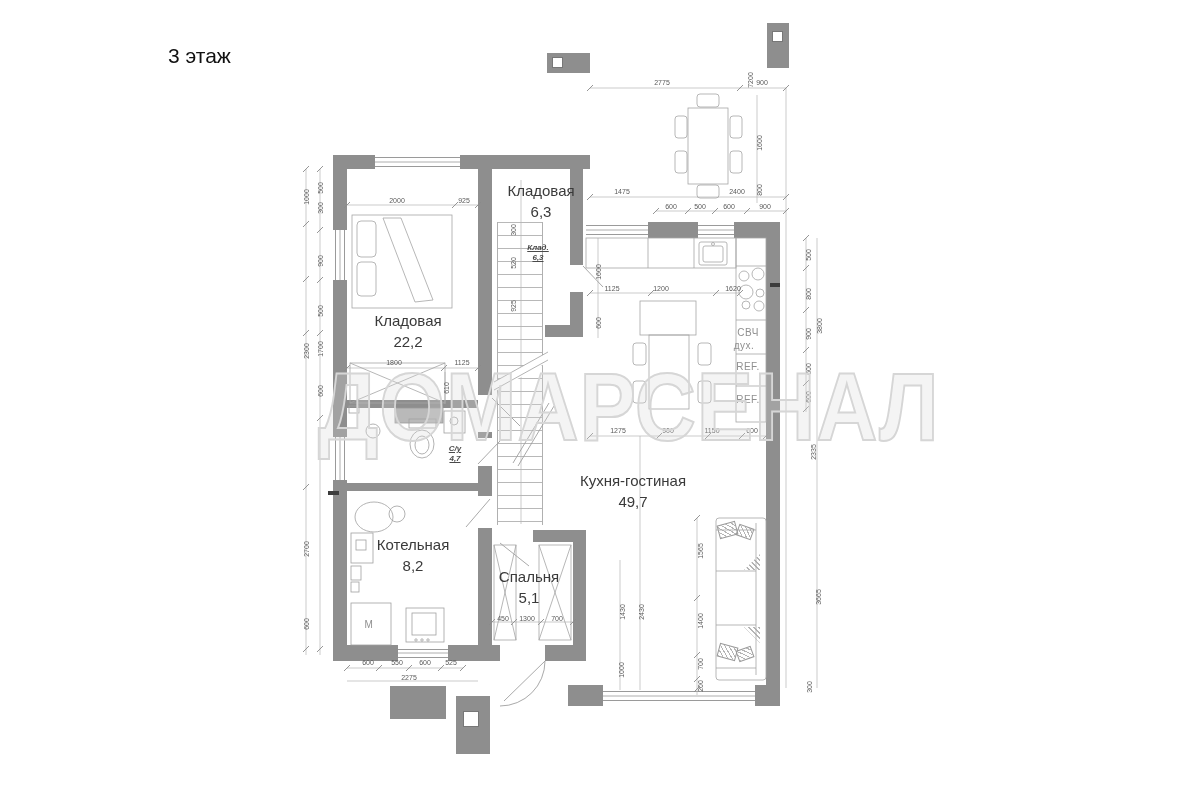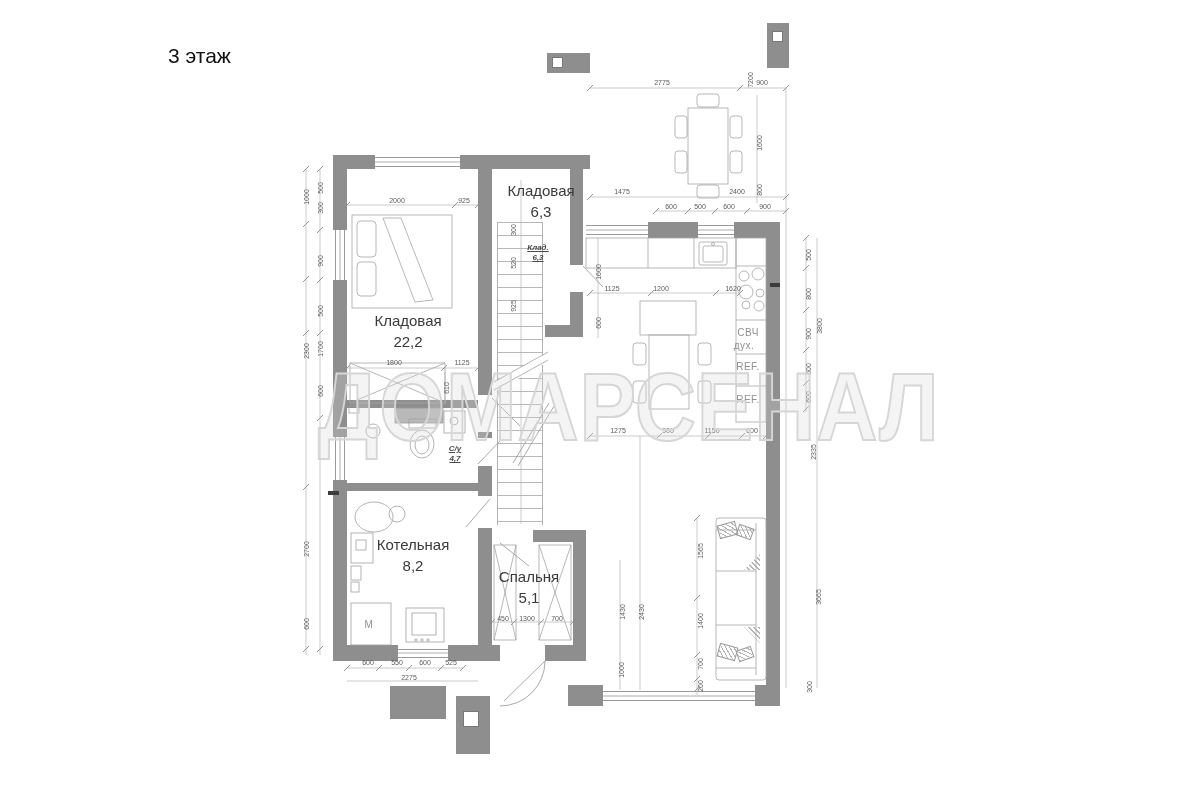--- a/index.html
+++ b/index.html
@@ -276,20 +276,24 @@
     <div class="dim" style="left: 451px; top: 662px;">525</div>
     <div class="dim" style="left: 409px; top: 677px;">2275</div>
     <div class="room-label" style="left: 408px; top: 310px;">
       <div>Кладовая</div>
       <div>22,2</div>
     </div>
     <div class="room-label" style="left: 541px; top: 180px;">
       <div>Кладовая</div>
       <div>6,3</div>
     </div>
+    <div class="room-label" style="left: 633px; top: 470px;">
+      <div>Кухня-гостиная</div>
+      <div>49,7</div>
+    </div>
     <div class="room-label" style="left: 413px; top: 534px;">
       <div>Котельная</div>
       <div>8,2</div>
     </div>
     <div class="room-label" style="left: 529px; top: 566px;">
       <div>Спальня</div>
       <div>5,1</div>
     </div>
     <div class="small-label" style="left: 538px; top: 243px;">
       <span>Клад.</span>

